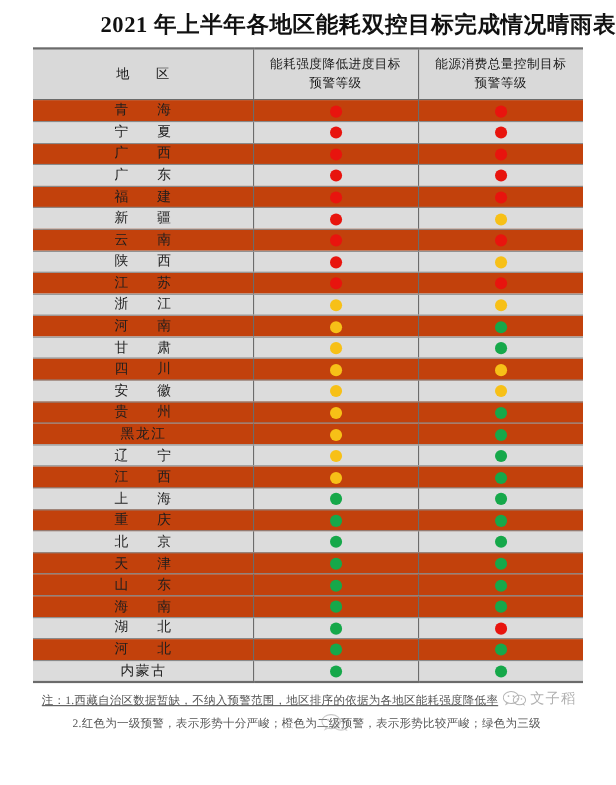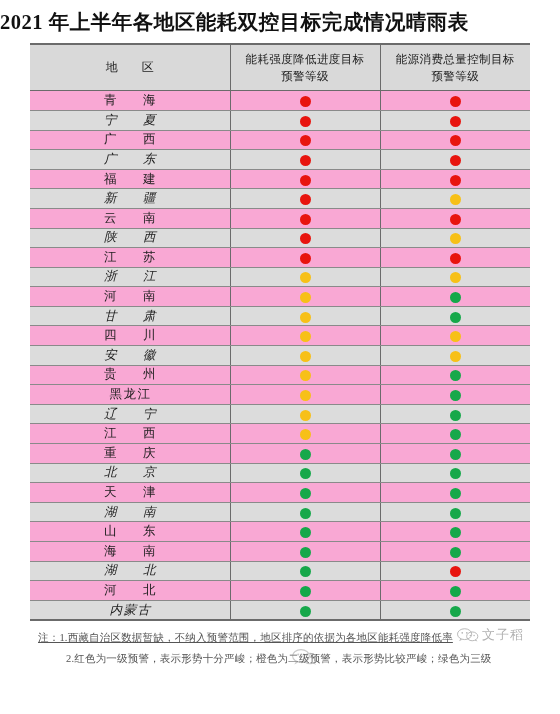--- a/index.html
+++ b/index.html
@@ -18,21 +18,21 @@
 
   .page {
     width: 560px;
     height: 714px;
     position: relative;
     box-sizing: border-box;
   }
 
   
   .title {
-    text-align: left;
+    text-align: right;
     font-size: 20.5px;
     font-weight: bold;
     color: #111111;
     letter-spacing: 0.5px;
     padding: 8px 0 7px 0;
     font-family: "Liberation Serif", "DejaVu Serif", serif;
     white-space: nowrap;
   }
 
   
@@ -75,22 +75,22 @@
   .hdr-l1 { display: block; }
   .hdr-l2 { display: block; }
 
   table.matrix tbody td {
     height: 18.6px;
     padding: 0;
     border-bottom: 1.1px solid #8a8a8a;
     vertical-align: middle;
     text-align: center;
   }
-  table.matrix tbody tr.odd  td { background: #f9a8d4; }
-  table.matrix tbody tr.even td { background: #dcdcdc; font-style: italic; }
+  table.matrix tbody tr.odd  td { background: #c2410c; }
+  table.matrix tbody tr.even td { background: #dcdcdc; }
   table.matrix tbody tr:last-child td { border-bottom: 2px solid #6b6b6b; }
 
   table.matrix tbody td.region {
     font-size: 12.5px;
     color: #1d1d1d;
     letter-spacing: 7px;
     text-indent: 7px;
     font-family: "Liberation Serif", "DejaVu Serif", serif;
   }
   table.matrix tbody td.region.tight {
@@ -267,37 +267,37 @@
           <tr class="even">
             <td class="region">辽　宁</td>
             <td class="signal"><span class="dot" style="background: rgb(247, 192, 23);"></span></td>
             <td class="signal"><span class="dot" style="background: rgb(22, 168, 74);"></span></td>
           </tr>
           <tr class="odd">
             <td class="region">江　西</td>
             <td class="signal"><span class="dot" style="background: rgb(247, 192, 23);"></span></td>
             <td class="signal"><span class="dot" style="background: rgb(22, 168, 74);"></span></td>
           </tr>
+          <tr class="even">
+            <td class="region">上　海</td>
+            <td class="signal"><span class="dot" style="background: rgb(22, 168, 74);"></span></td>
+            <td class="signal"><span class="dot" style="background: rgb(22, 168, 74);"></span></td>
+          </tr>
           <tr class="odd">
             <td class="region">重　庆</td>
             <td class="signal"><span class="dot" style="background: rgb(22, 168, 74);"></span></td>
             <td class="signal"><span class="dot" style="background: rgb(22, 168, 74);"></span></td>
           </tr>
           <tr class="even">
             <td class="region">北　京</td>
             <td class="signal"><span class="dot" style="background: rgb(22, 168, 74);"></span></td>
             <td class="signal"><span class="dot" style="background: rgb(22, 168, 74);"></span></td>
           </tr>
           <tr class="odd">
             <td class="region">天　津</td>
-            <td class="signal"><span class="dot" style="background: rgb(22, 168, 74);"></span></td>
-            <td class="signal"><span class="dot" style="background: rgb(22, 168, 74);"></span></td>
-          </tr>
-          <tr class="even">
-            <td class="region">湖　南</td>
             <td class="signal"><span class="dot" style="background: rgb(22, 168, 74);"></span></td>
             <td class="signal"><span class="dot" style="background: rgb(22, 168, 74);"></span></td>
           </tr>
           <tr class="odd">
             <td class="region">山　东</td>
             <td class="signal"><span class="dot" style="background: rgb(22, 168, 74);"></span></td>
             <td class="signal"><span class="dot" style="background: rgb(22, 168, 74);"></span></td>
           </tr>
           <tr class="odd">
             <td class="region">海　南</td>

